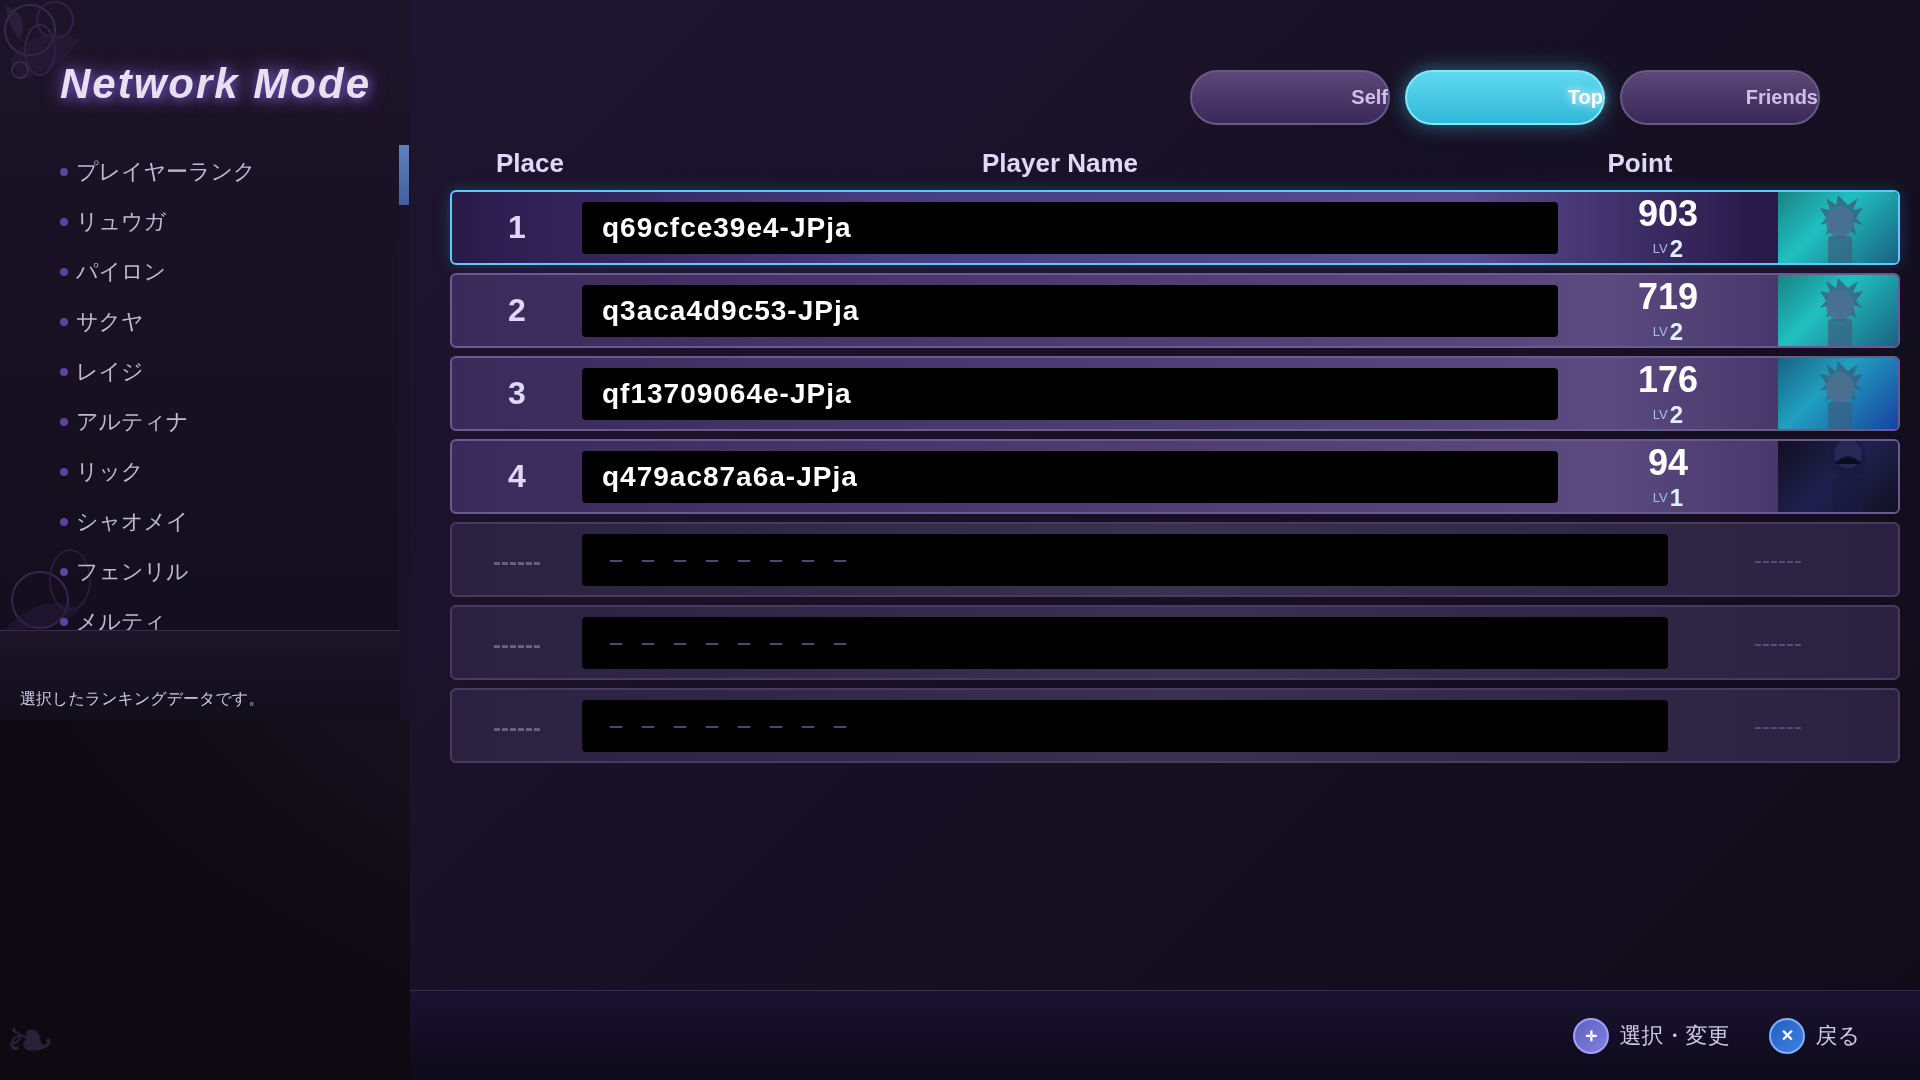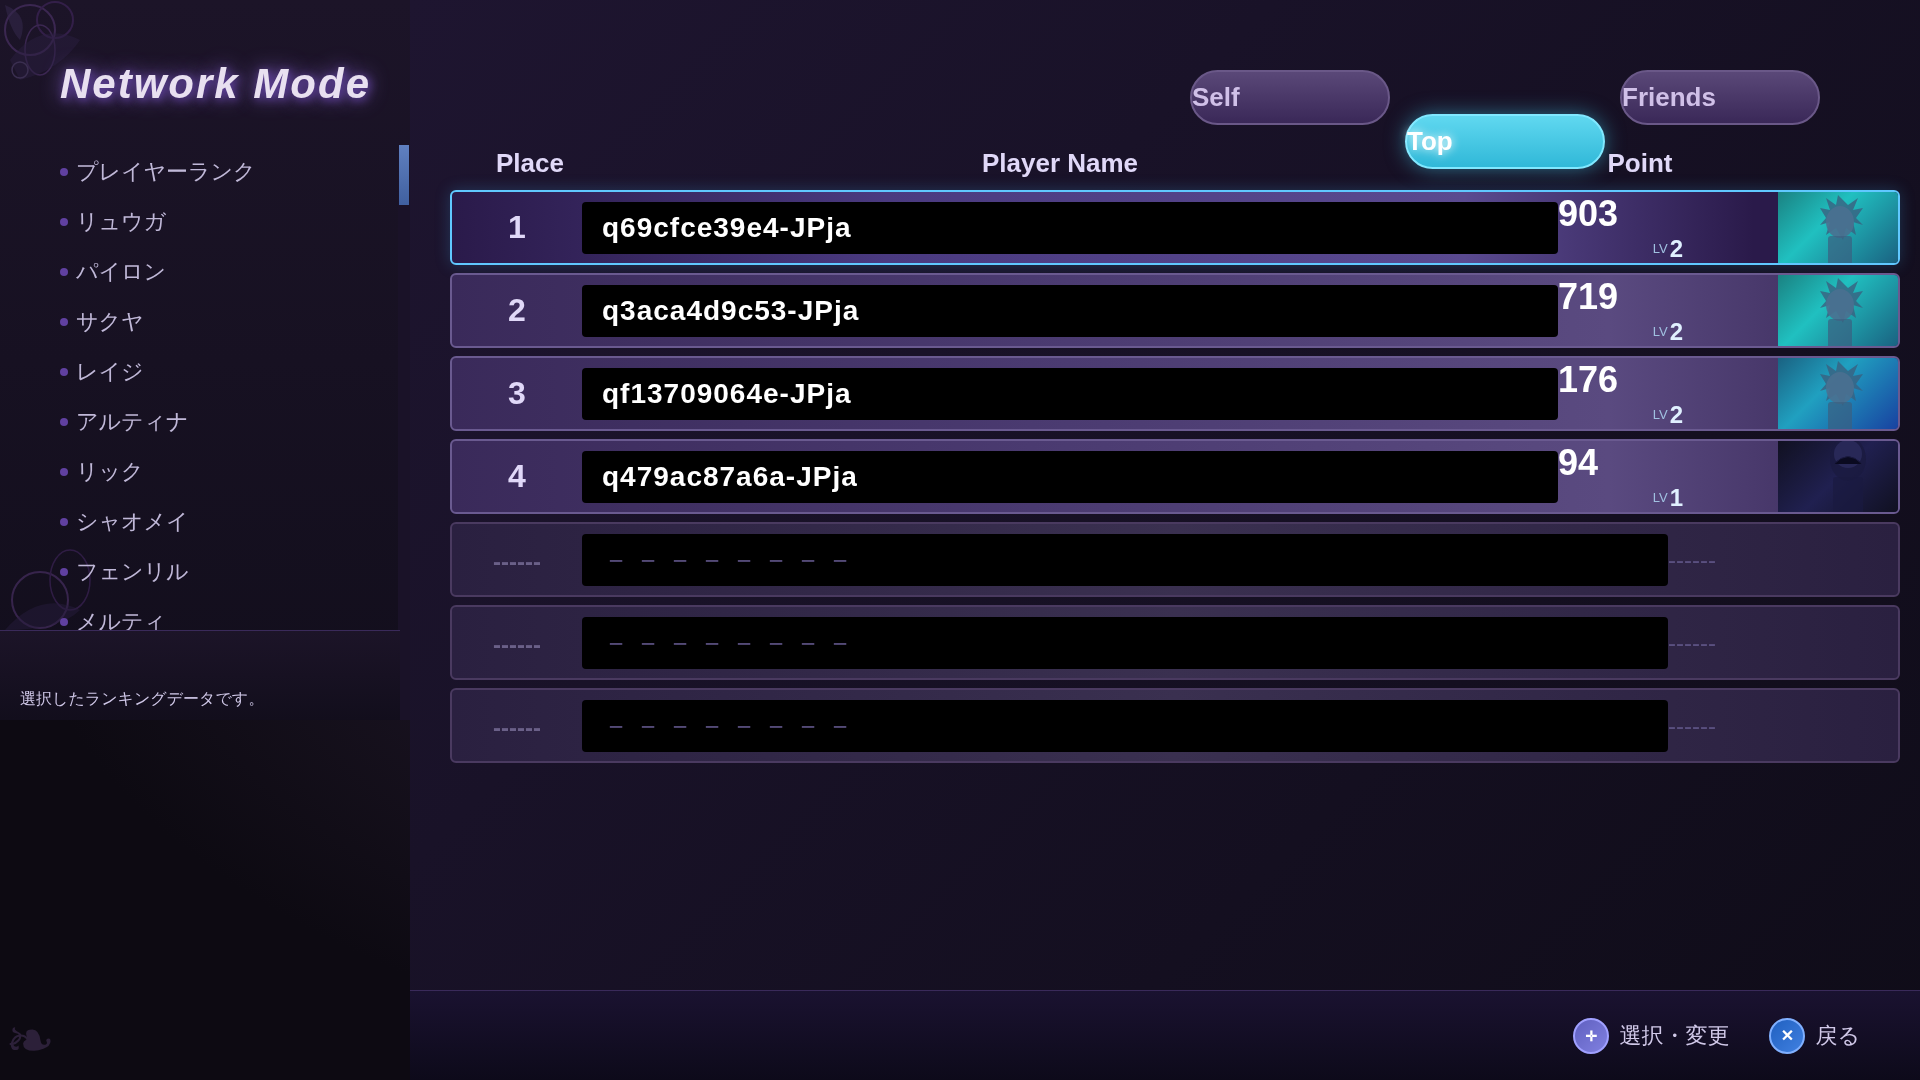--- a/index.html
+++ b/index.html
@@ -143,37 +143,36 @@
       right: 100px;
       display: flex;
       gap: 15px;
     }
     .tab-btn {
       width: 200px;
       height: 55px;
       border-radius: 30px;
       display: flex;
       align-items: center;
-      justify-content: flex-start;
-      font-size: 26px;
+      justify-content: flex-end;
+      font-size: 20px;
       font-weight: bold;
       cursor: pointer;
     }
     .tab-btn.inactive {
       background: linear-gradient(180deg, #5a4878 0%, #3a2858 100%);
       color: #d0c0e8;
       border: 2px solid #6a5888;
     }
     .tab-btn.active {
       background: linear-gradient(180deg, #60d8f0 0%, #30b8d8 100%);
       color: #ffffff;
       border: 2px solid #80e8ff;
       text-shadow: 0 0 10px #ffffff;
       box-shadow: 0 0 20px #40c8e880;
-      margin-top: 44px;
     }
 
     
     .col-headers {
       position: absolute;
       top: 148px;
       left: 60px;
       right: 20px;
       display: flex;
       align-items: center;
@@ -258,21 +257,21 @@
 
     .rank-name {
       font-size: 28px;
       color: #ffffff;
       font-weight: bold;
       letter-spacing: 1px;
     }
 
     .rank-point-area {
       width: 220px;
-      text-align: left;
+      text-align: center;
       flex-shrink: 0;
       position: relative;
     }
 
     .rank-point-val {
       font-size: 36px;
       color: #ffffff;
       font-weight: bold;
       display: block;
     }

